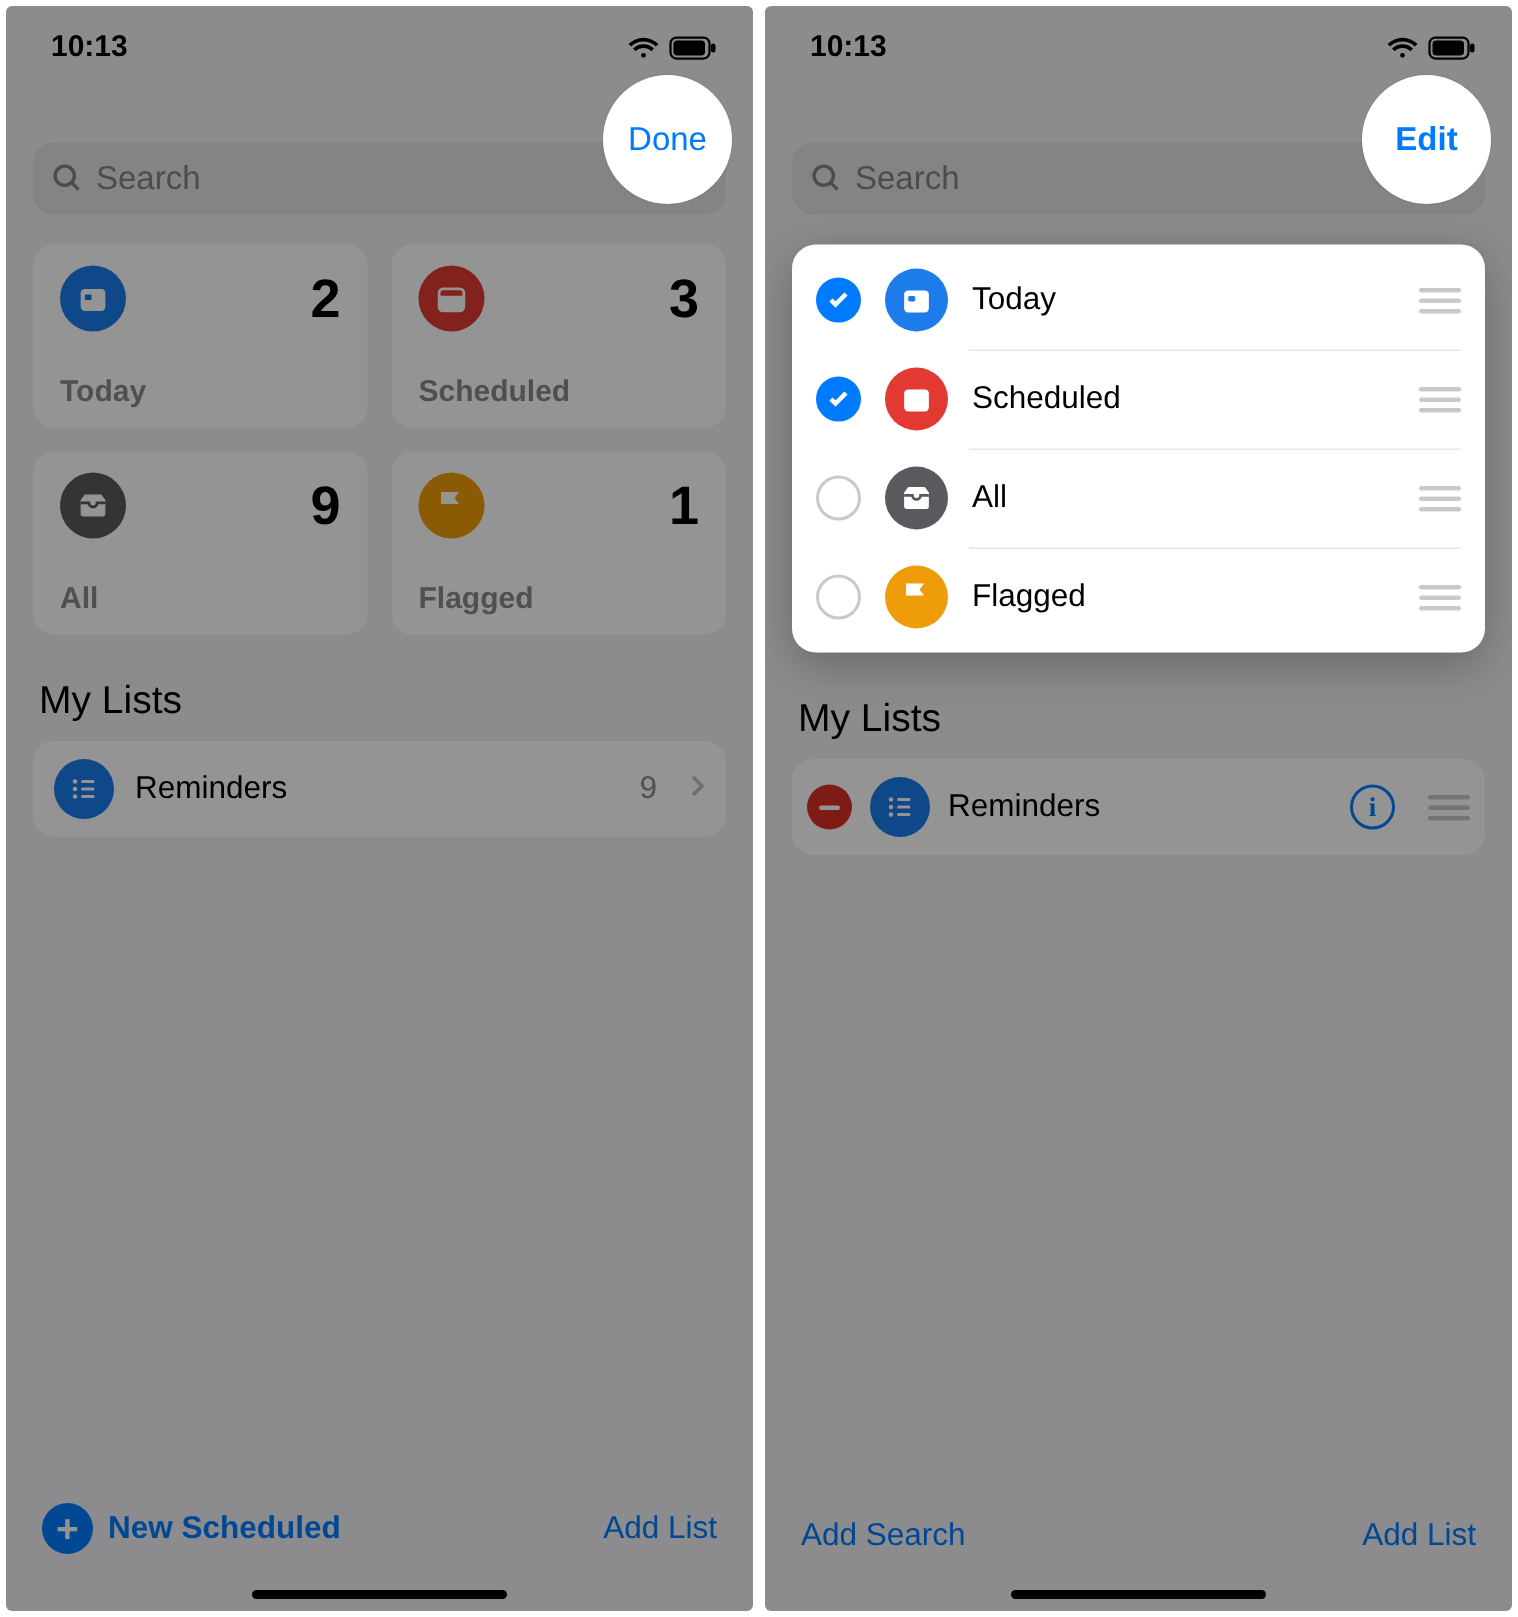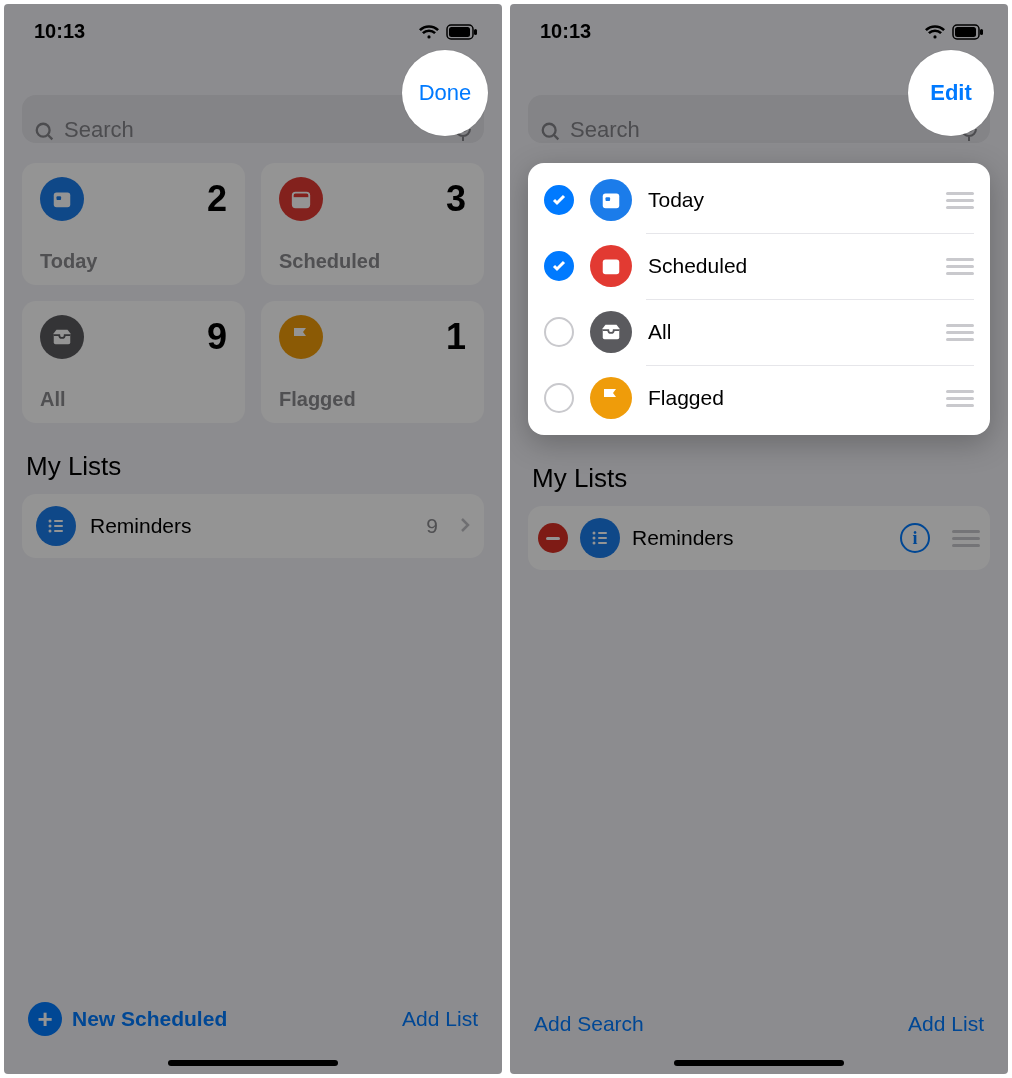--- a/index.html
+++ b/index.html
@@ -52,21 +52,21 @@
     right: 14px;
     z-index: 30;
   }
   .bubble.done { font-weight: 600; }
   .content {
     padding: 0 18px;
     position: relative;
   }
   .search {
     display: flex;
-    align-items: flex-end;
+    align-items: center;
     background: #e3e3e8;
     border-radius: 14px;
     height: 48px;
     padding: 0 12px;
     margin-top: 48px;
     margin-bottom: 20px;
     color: #848489;
     font-size: 22px;
   }
   .search .mic { margin-left: auto; }

